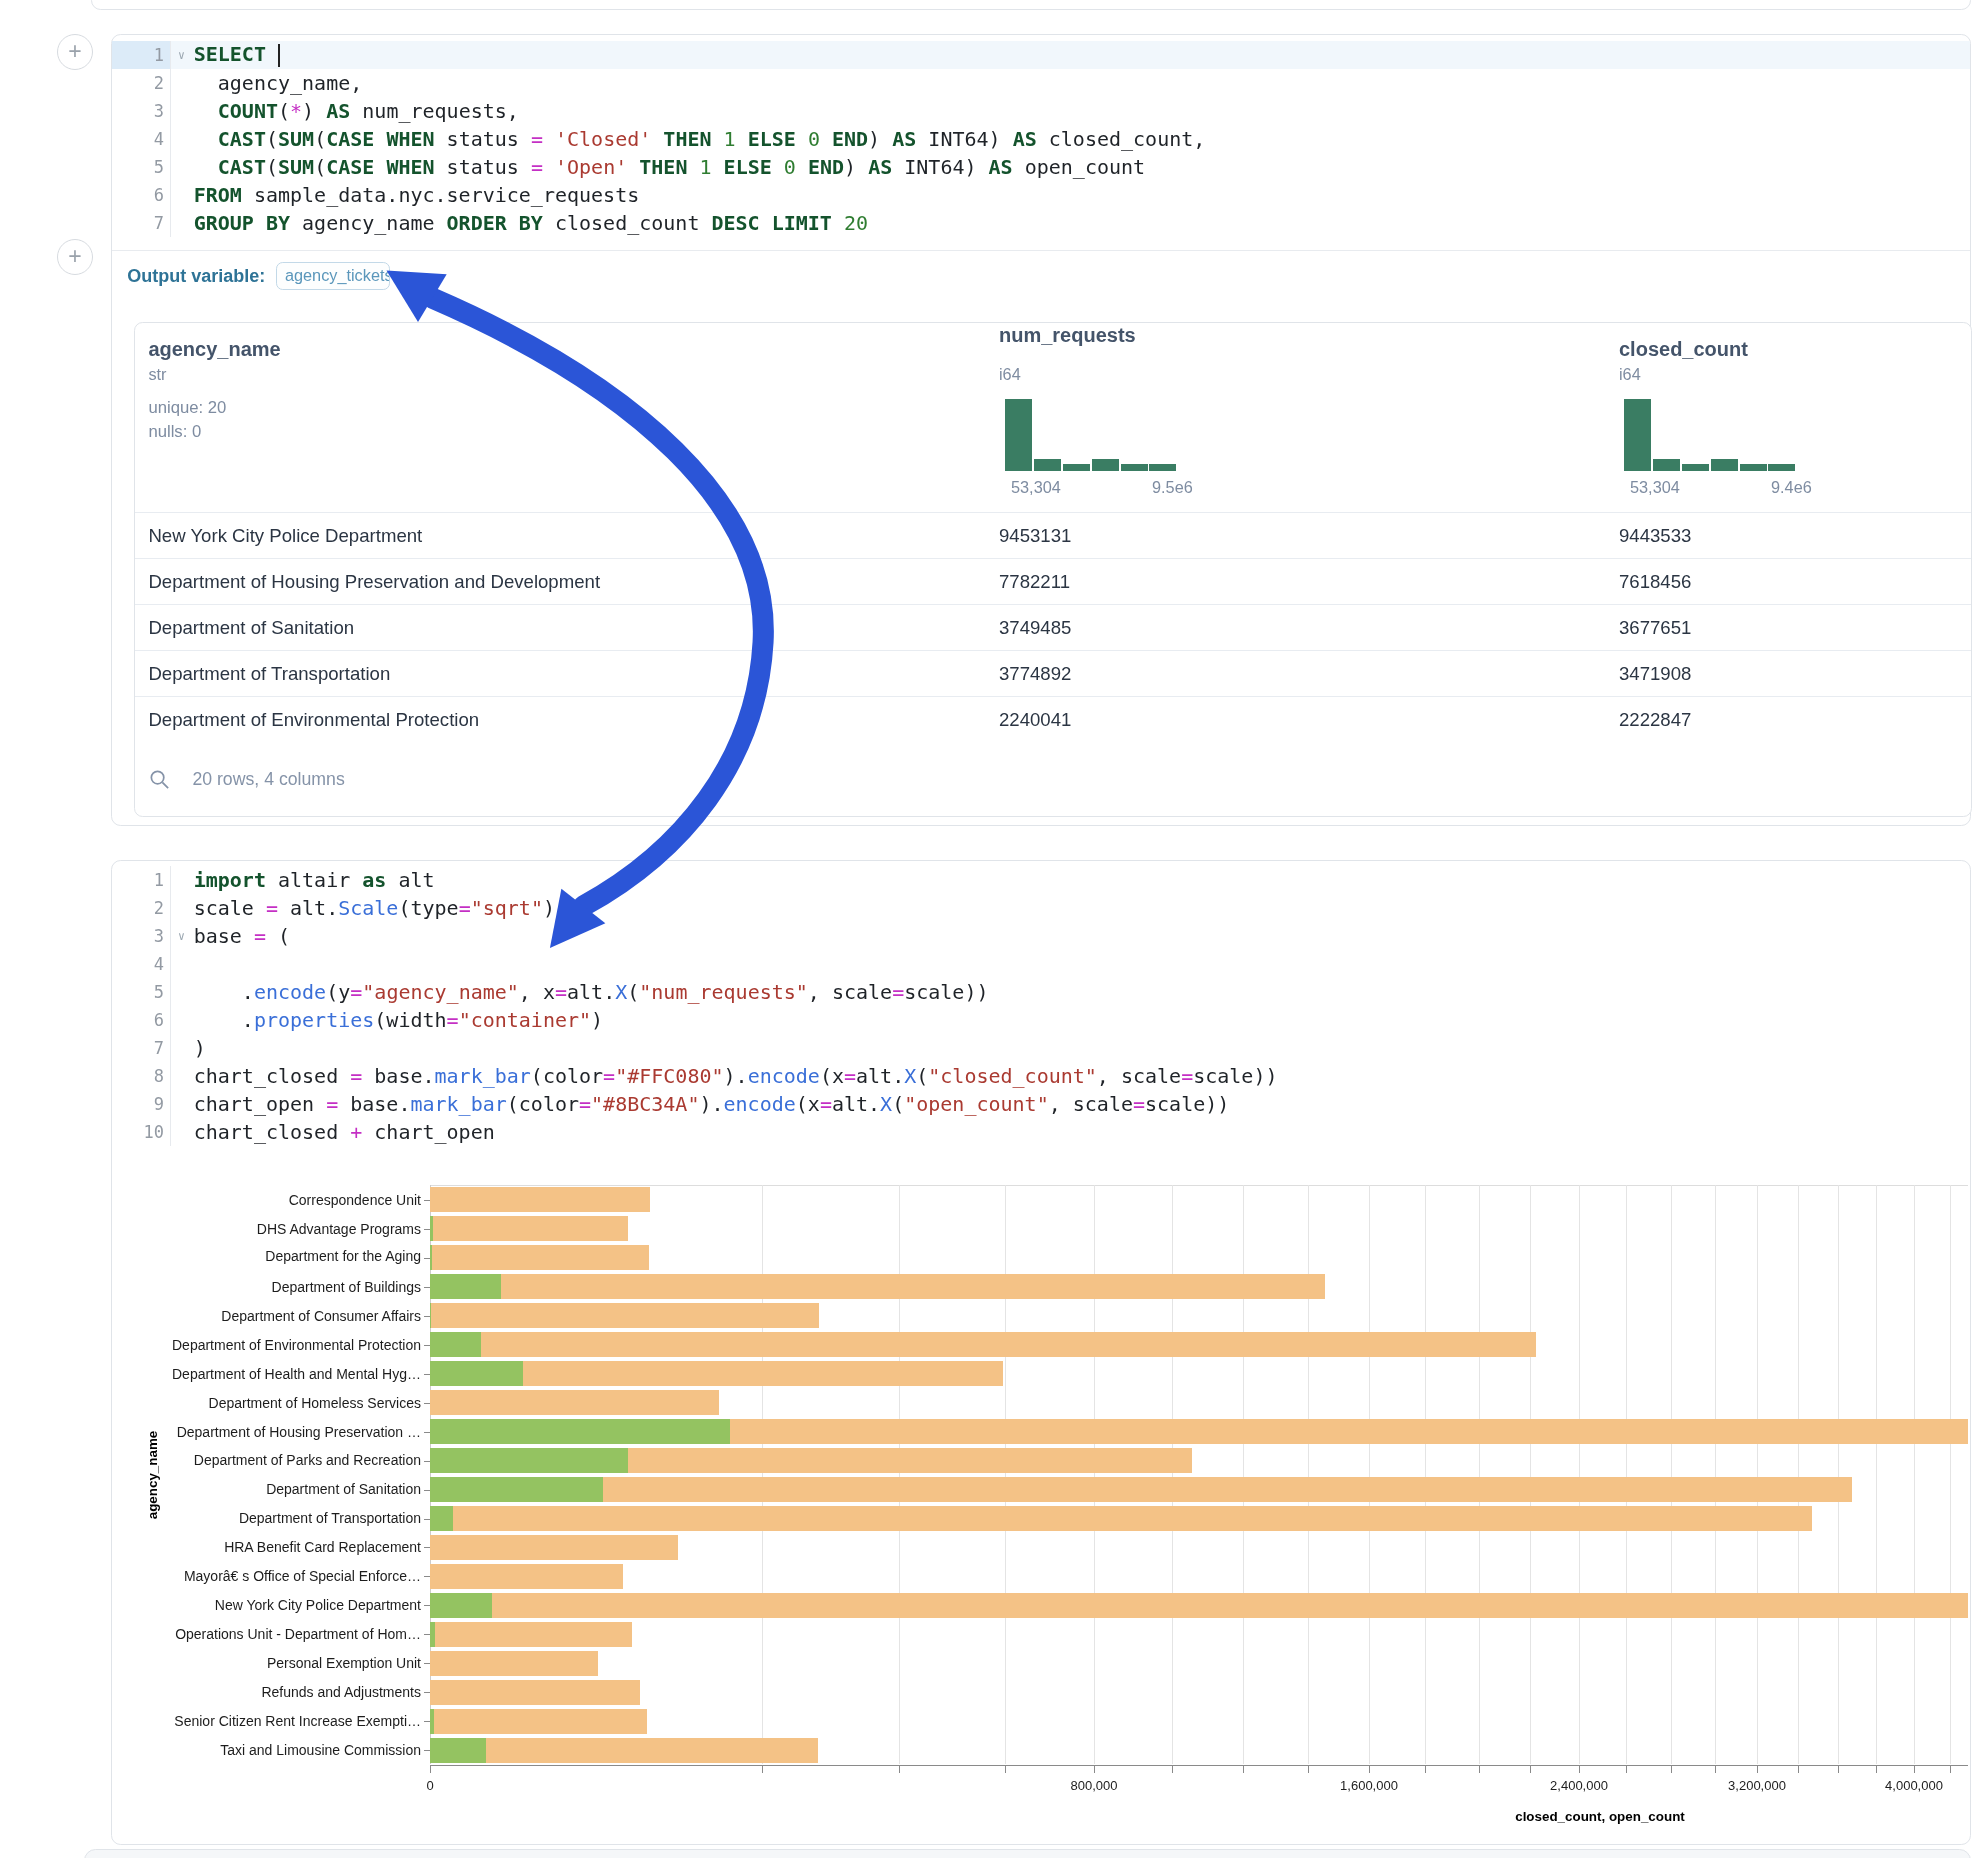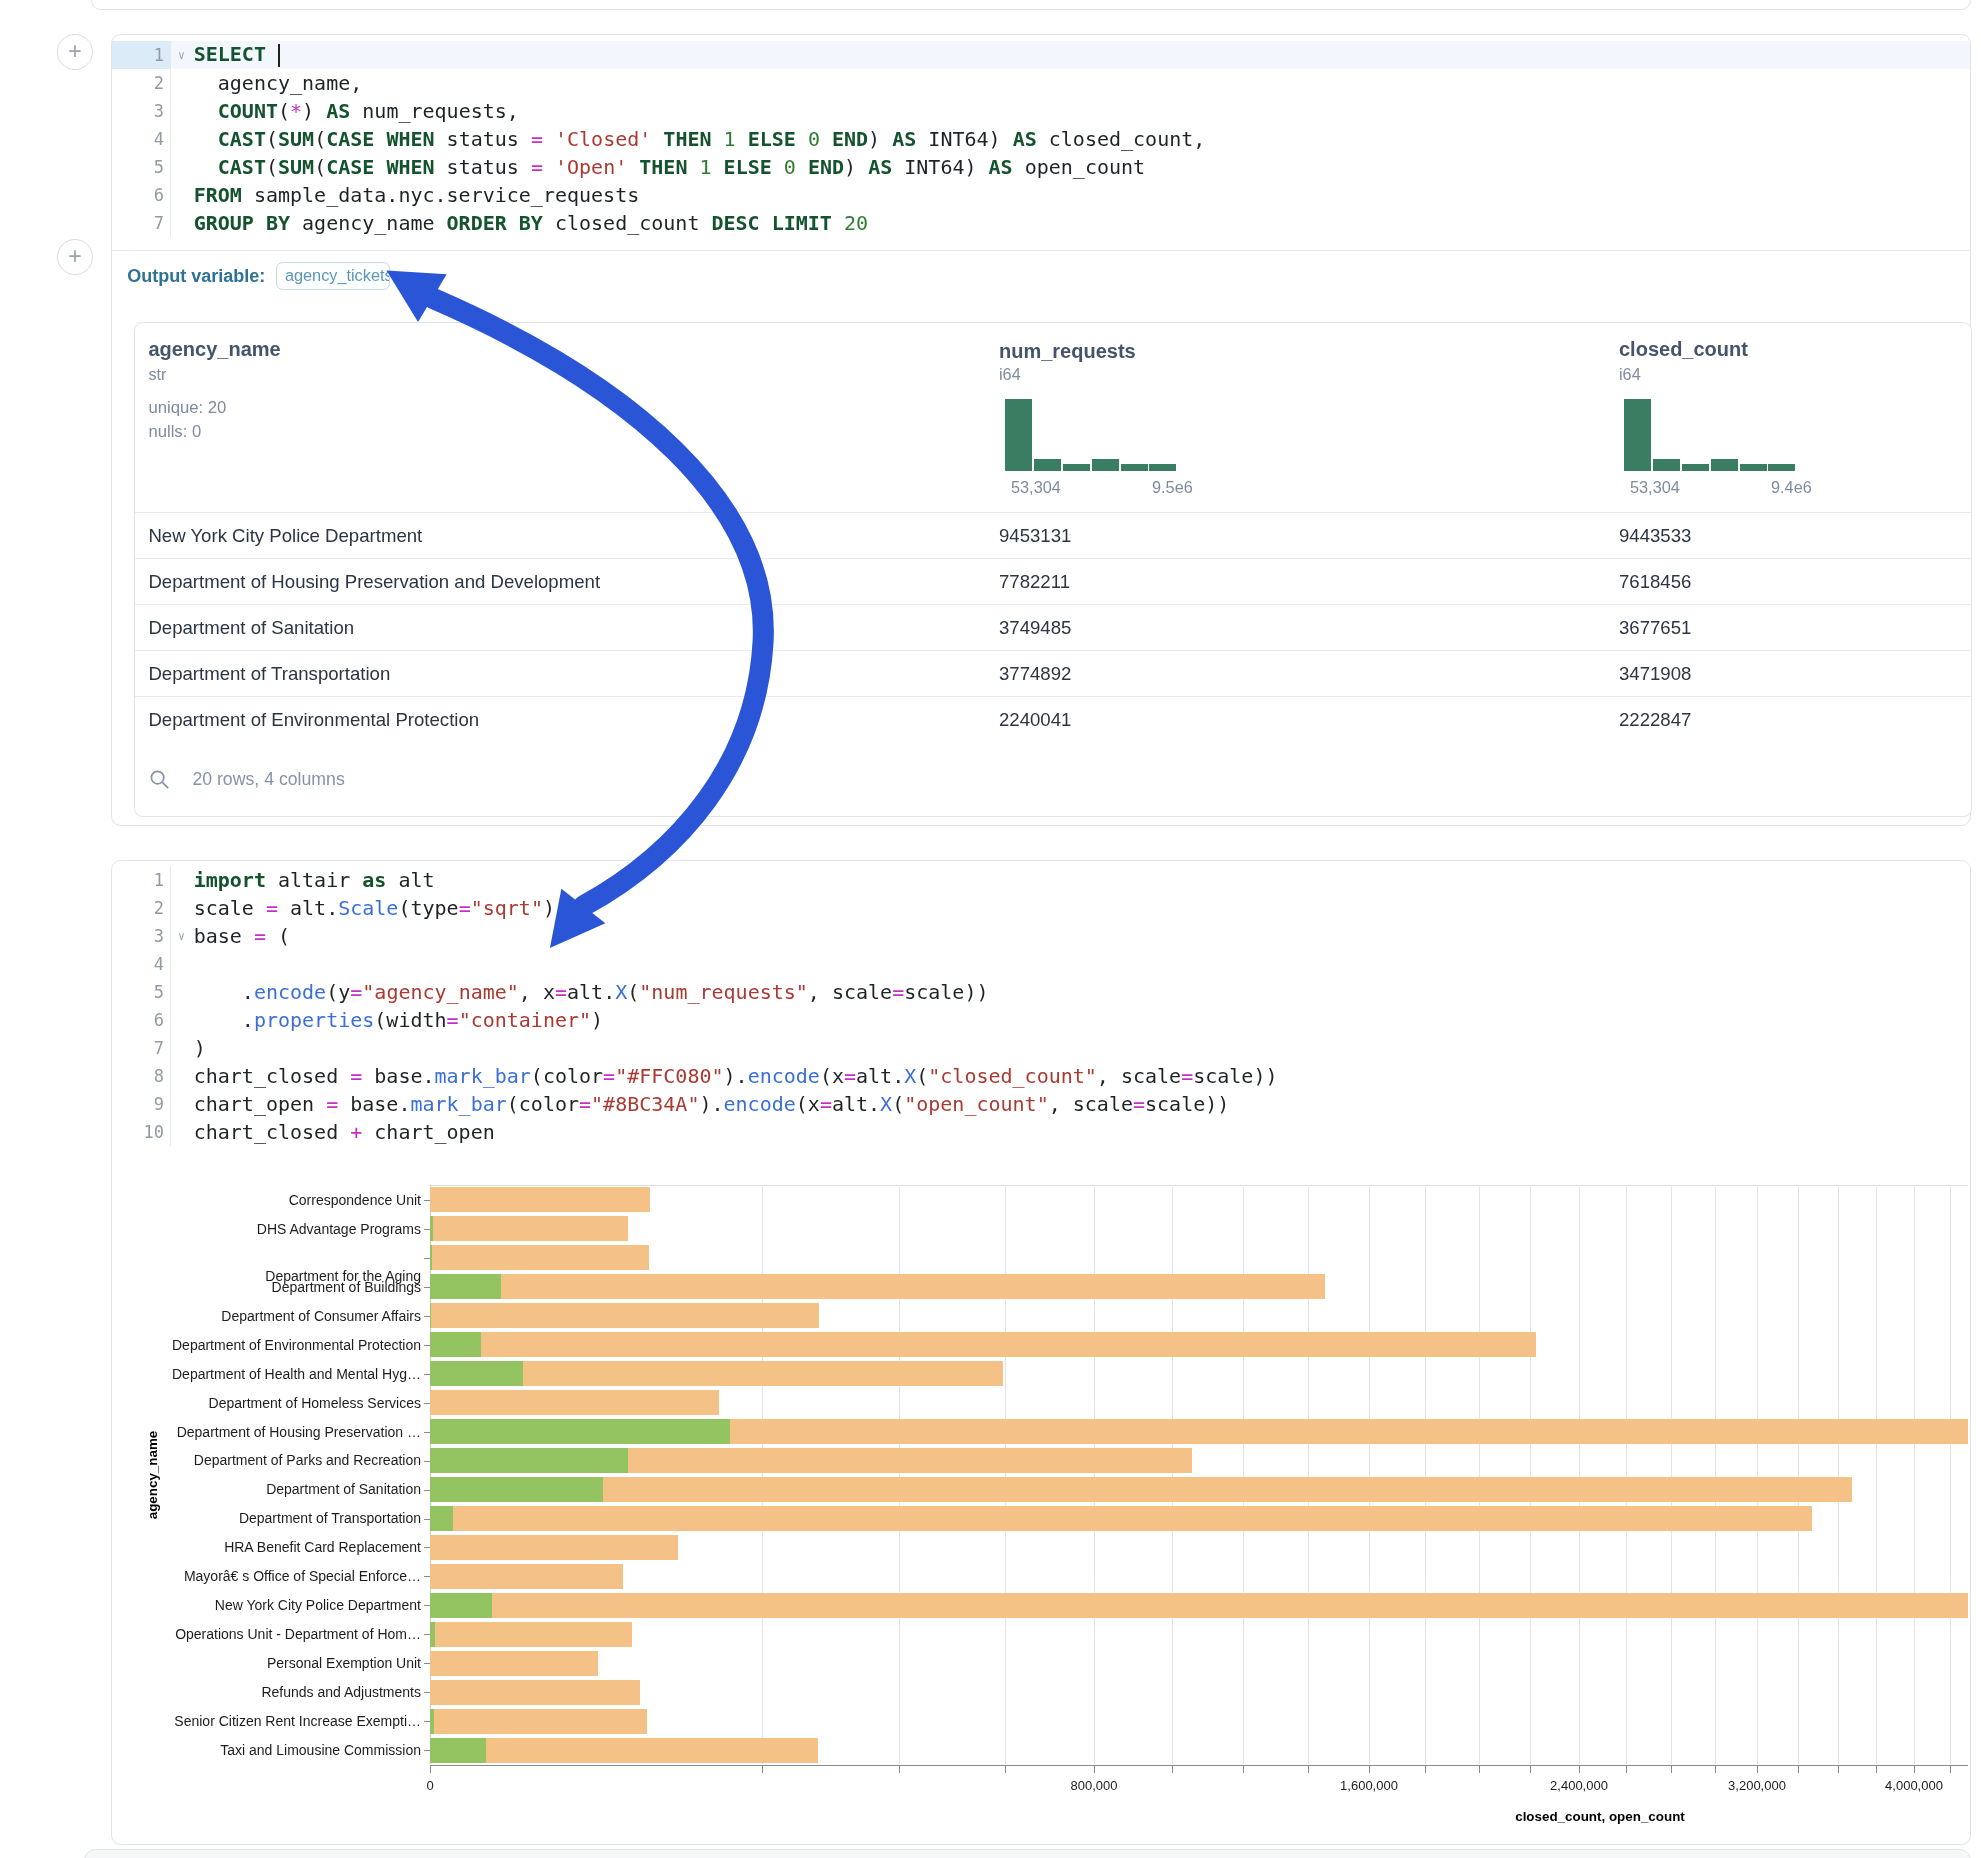--- a/index.html
+++ b/index.html
@@ -76,21 +76,21 @@
       <span class="outvar-label">Output variable:</span>
       <span class="pill">agency_tickets</span>
     </div>
 
     <div class="card" style="left:22px;top:287px;width:1836px;height:493px;border-radius:8.6px;overflow:hidden;">
       <div id="tbl-header" style="position:absolute;left:0;top:0;width:100%;height:189px;">
           <div class="col-name abs" style="left: 13.4px; top: 15.3px;">agency_name</div>
           <div class="col-type abs" style="left: 13.4px; top: 42px;">str</div>
           <div class="col-stat abs" style="left: 13.4px; top: 75px;">unique: 20</div>
           <div class="col-stat abs" style="left: 13.4px; top: 99px;">nulls: 0</div>
-          <div class="col-name abs" style="left: 864px; top: 17px;">num_requests</div>
+          <div class="col-name abs" style="left: 864px; top: 1px;">num_requests</div>
           <div class="col-type abs" style="left: 864px; top: 42px;">i64</div>
           <div class="hist" style="left: 870px; top: 76px; height: 72px;">
             <span style="height: 72px;"></span>
             <span style="height: 12.4px;"></span>
             <span style="height: 6.7px;"></span>
             <span style="height: 12.4px;"></span>
             <span style="height: 6.7px;"></span>
             <span style="height: 6.7px;"></span>
           </div>
           <div class="hist-lab" style="left: 876px; top: 155px;">53,304</div>
@@ -216,21 +216,21 @@
         <div class="xlab" style="left: 1801px; top: 626px;">4,000,000</div>
         <div class="axis-title" style="left: 1487px; top: 657px; transform: translateX(-50%);">closed_count, open_count</div>
         <div class="axis-title" style="left: 39px; top: 323px; transform: translate(-50%, -50%) rotate(-90deg);">agency_name</div>
         <div class="ylab" style="left: 40px; top: 40px; width: 268px;">Correspondence Unit</div>
         <div class="ytick" style="left: 311px; top: 48px;"></div>
         <div class="bar" style="left: 317px; top: 35px; width: 220px; background: rgb(244, 194, 134);"></div>
         <div class="ylab" style="left: 40px; top: 69px; width: 268px;">DHS Advantage Programs</div>
         <div class="ytick" style="left: 311px; top: 77px;"></div>
         <div class="bar" style="left: 317px; top: 64px; width: 198px; background: rgb(244, 194, 134);"></div>
         <div class="bar" style="left: 317px; top: 64px; width: 2.9px; background: rgb(148, 195, 97);"></div>
-        <div class="ylab" style="left: 40px; top: 116px; width: 268px;">Department for the Aging</div>
+        <div class="ylab" style="left: 40px; top: 96px; width: 268px;">Department for the Aging</div>
         <div class="ytick" style="left: 311px; top: 106px;"></div>
         <div class="bar" style="left: 317px; top: 93px; width: 219px; background: rgb(244, 194, 134);"></div>
         <div class="bar" style="left: 317px; top: 93px; width: 2px; background: rgb(148, 195, 97);"></div>
         <div class="ylab" style="left: 40px; top: 127px; width: 268px;">Department of Buildings</div>
         <div class="ytick" style="left: 311px; top: 135px;"></div>
         <div class="bar" style="left: 317px; top: 122px; width: 895px; background: rgb(244, 194, 134);"></div>
         <div class="bar" style="left: 317px; top: 122px; width: 71px; background: rgb(148, 195, 97);"></div>
         <div class="ylab" style="left: 40px; top: 156px; width: 268px;">Department of Consumer Affairs</div>
         <div class="ytick" style="left: 311px; top: 164px;"></div>
         <div class="bar" style="left: 317px; top: 151px; width: 389px; background: rgb(244, 194, 134);"></div>

